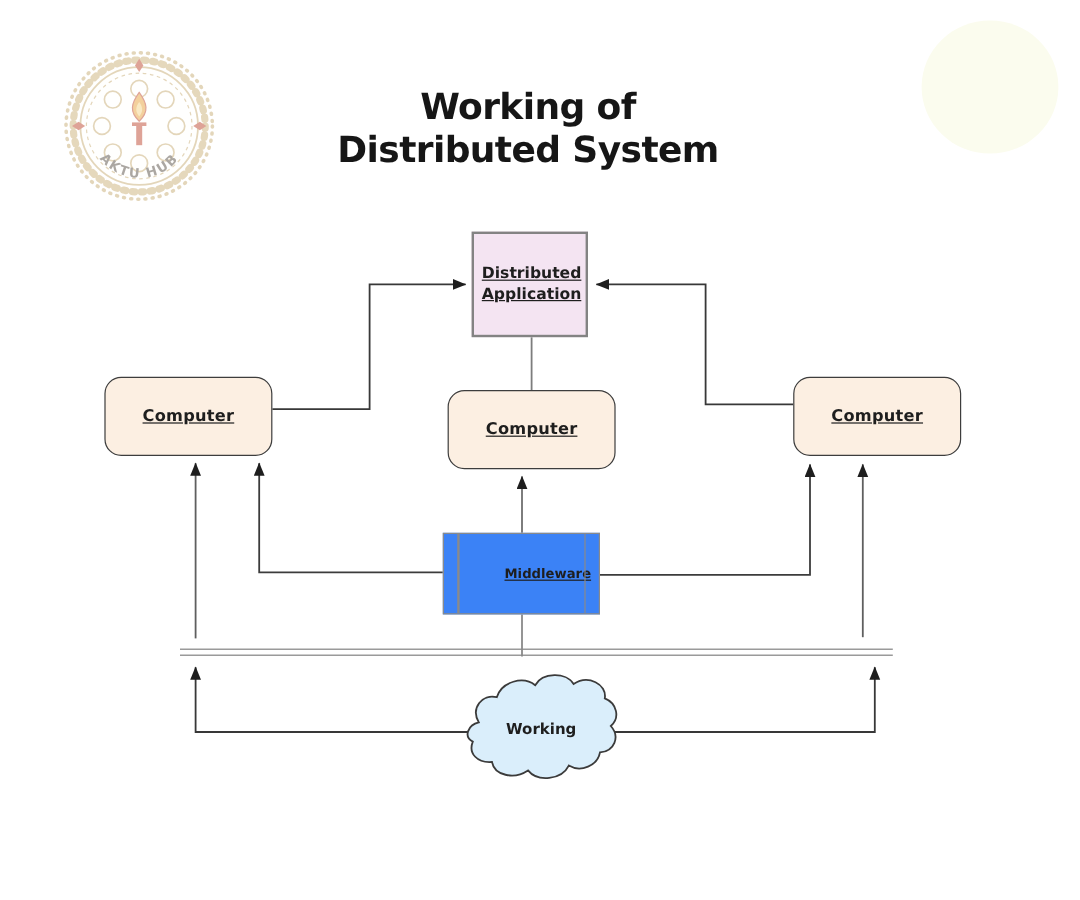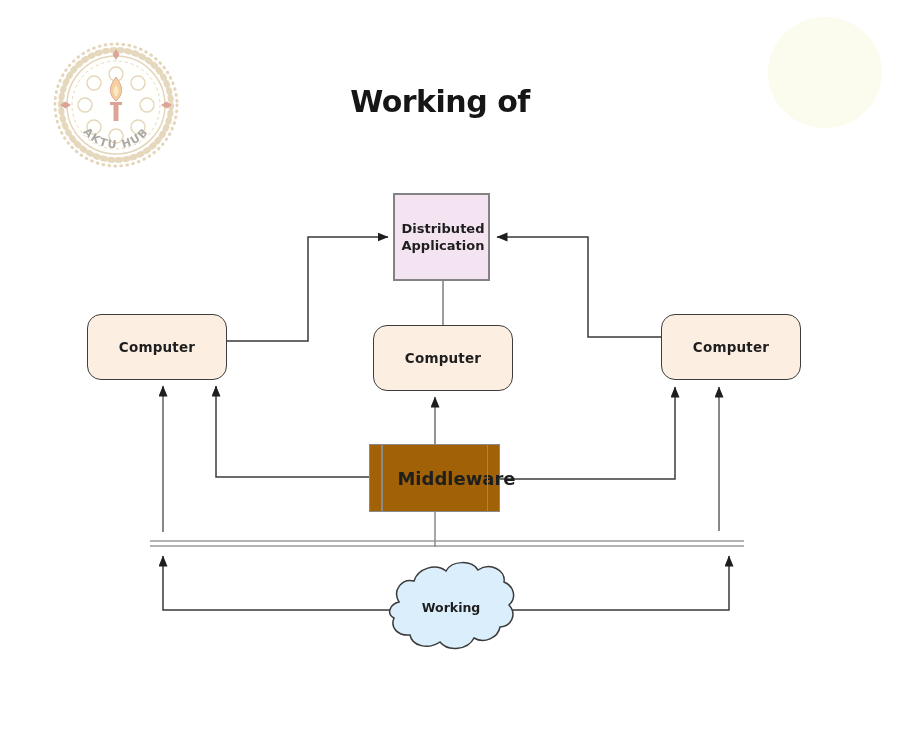--- a/index.html
+++ b/index.html
@@ -15,58 +15,59 @@
     position:absolute;left:768px;top:17px;width:114px;height:111px;
     border-radius:50%;background:#fbfcee;
   }
   
   .logo{
     position:absolute;left:52px;top:40px;width:128px;height:130px;
     opacity:0.5;
   }
   
   .title{
-    position:absolute;left:0;top:84px;width:880px;
+    position:absolute;left:0;top:72px;width:880px;
     text-align:center;
     font-weight:bold;
     font-size:30px;
     line-height:36px;
     letter-spacing:-0.5px;
     color:#161616;
   }
   
   .connectors{position:absolute;left:0;top:0;width:900px;height:750px;}
   
   .box{
     position:absolute;
     display:flex;align-items:center;justify-content:center;
     text-align:center;
     font-weight:bold;
     color:#1e1e1e;
     box-sizing:border-box;
     z-index:2;
+    text-decoration:underline;
   }
   .app{
     left:393px;top:193px;width:97px;height:88px;
     background:#f4e4f2;border:2px solid #838383;
     font-size:13px;line-height:17px;
   }
   .app span{display:block;width:80px;}
   .computer{
     width:140px;height:66px;
     background:#fcefe2;border:1.6px solid #3d3d3d;border-radius:14px;
     font-size:13.5px;letter-spacing:0.2px;
   }
   .computer.left{left:87px;top:314px;}
   .computer.center{left:373px;top:325px;}
   .computer.right{left:661px;top:314px;}
   .middleware{
     left:369px;top:444px;width:131px;height:68px;
-    background:#a16207;border:1.5px solid #8a8a8a;
-    font-size:18px;
+    background:#3b82f6;border:1.5px solid #8a8a8a;
+    font-size:11px;
     padding-left:44px;
   }
   .middleware::before,.middleware::after{
     content:"";position:absolute;top:0;bottom:0;width:1.5px;background:#8a8a8a;
   }
   .middleware::before{left:11px;}
   .middleware::after{right:11px;}
   .cloud-label{
     position:absolute;left:405px;top:600px;width:92px;
     text-align:center;font-weight:bold;font-size:12.5px;color:#1e1e1e;
@@ -109,20 +110,21 @@
       </g>
       <path id="logoArc" d="M 24 78 A 42 42 0 0 0 104 78" fill="none"></path>
       <text font-size="11" font-weight="bold" fill="#5a5248" letter-spacing="1.5">
         <textPath href="#logoArc" startOffset="50%" text-anchor="middle">AKTU HUB</textPath>
       </text>
     </svg>
   </div>
 
   <div class="title">
     <div>Working of</div>
+    <div>Distributed System</div>
   </div>
 
   <svg class="connectors" viewBox="0 0 900 750">
     <defs>
       <marker id="arr" markerUnits="userSpaceOnUse" markerWidth="12" markerHeight="10" refX="10.5" refY="4.5" orient="auto">
         <path d="M0 0 L11 4.5 L0 9 Z" fill="#1e1e1e"></path>
       </marker>
     </defs>
 
     <g stroke="#9a9a9a" stroke-width="1.3">

